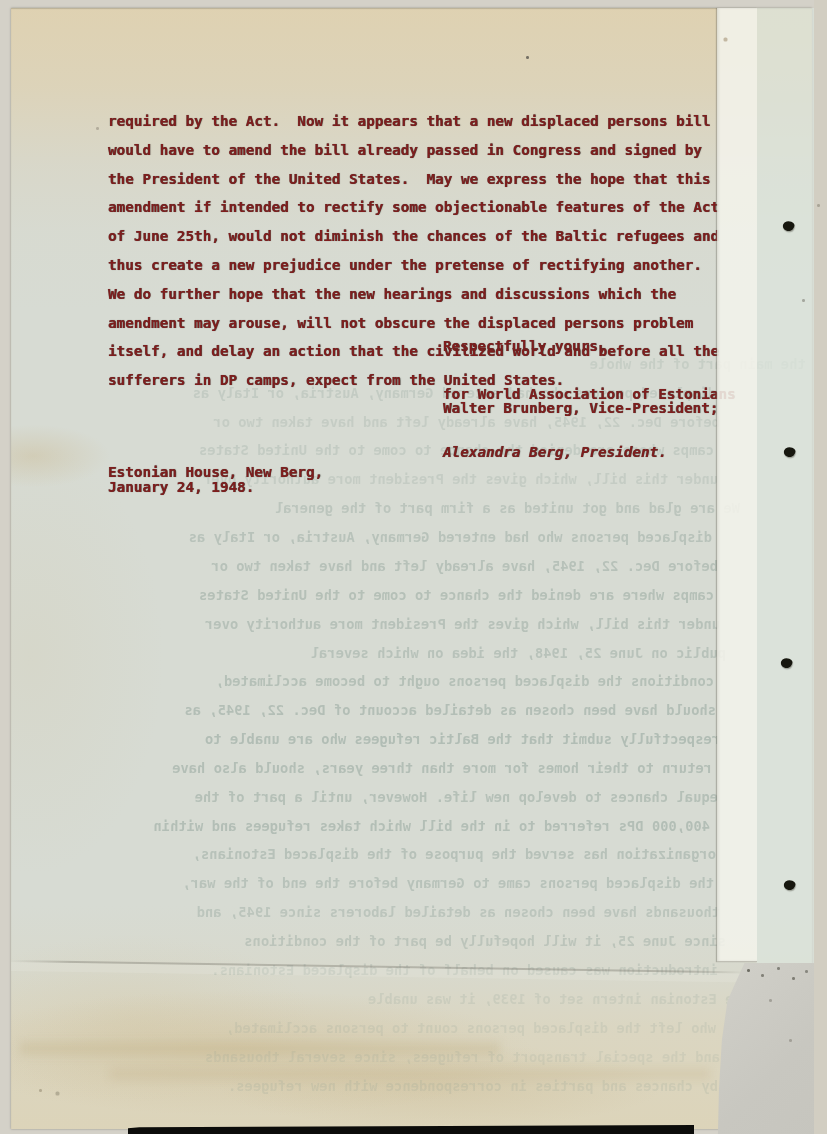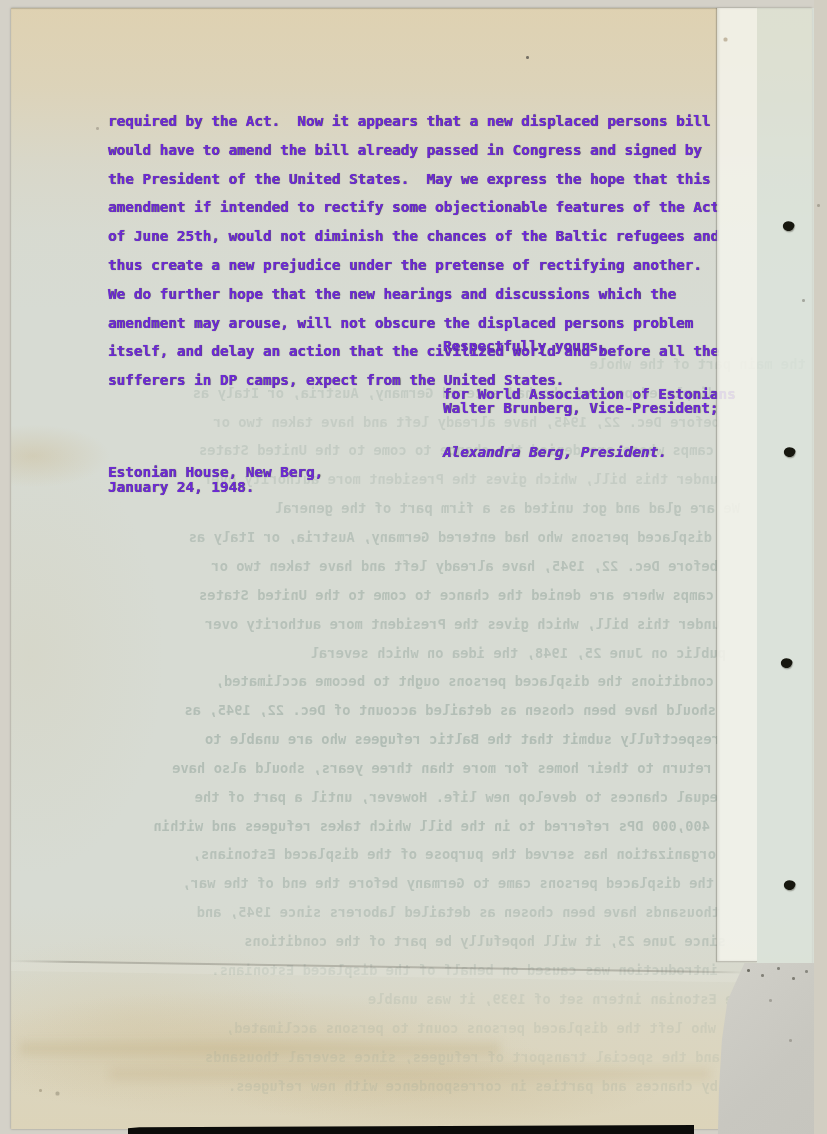--- a/index.html
+++ b/index.html
@@ -15,21 +15,21 @@
       radial-gradient(ellipse 420px 90px at 230px 1045px, rgba(202,182,138,.38), transparent 70%),
       radial-gradient(ellipse 320px 60px at 430px 1078px, rgba(198,178,133,.30), transparent 70%),
       radial-gradient(ellipse 110px 45px at 22px 448px, rgba(203,186,146,.42), transparent 70%),
       radial-gradient(ellipse 190px 310px at 20px 650px, rgba(210,200,170,.22), transparent 70%),
       radial-gradient(ellipse 260px 120px at 120px 1010px, rgba(210,196,158,.25), transparent 70%),
       linear-gradient(180deg, rgba(223,209,176,.95) 0%, rgba(222,209,178,.78) 7%, rgba(219,209,184,.36) 14%, rgba(217,211,190,.12) 20%, rgba(0,0,0,0) 27%),
       linear-gradient(0deg, rgba(221,211,182,.88) 0%, rgba(221,211,183,.62) 9%, rgba(219,211,187,.25) 14%, rgba(0,0,0,0) 20%);
     box-shadow:0 0 2px rgba(95,92,82,.55), inset 0 1px 1px rgba(120,115,100,.35);
   }
   .typed{
-    position:absolute;color:#6d28d9;font-weight:bold;font-size:14.3px;
+    position:absolute;color:#7f1d1d;font-weight:bold;font-size:14.3px;
     white-space:pre;letter-spacing:0;
     text-shadow:0.4px 0.3px 0.7px rgba(58,57,50,.85), -0.3px -0.2px 0.5px rgba(58,57,50,.45);
   }
   .bodytext{left:108px;top:59px;}
   .bodytext .tline{height:28.8px;line-height:28.8px;}
   .sigline{left:443px;}
   .sig-salutation{top:338px;} .sig-org1{top:386px;} .sig-name1{top:400px;}
   .sig-org2{top:429px;} .sig-name2{top:444px;font-style:italic;}
   .addr1{left:108px;top:464px;} .addr2{left:108px;top:479px;}
   .bleed{position:absolute;left:0;top:0;width:827px;height:1134px;pointer-events:none;}

